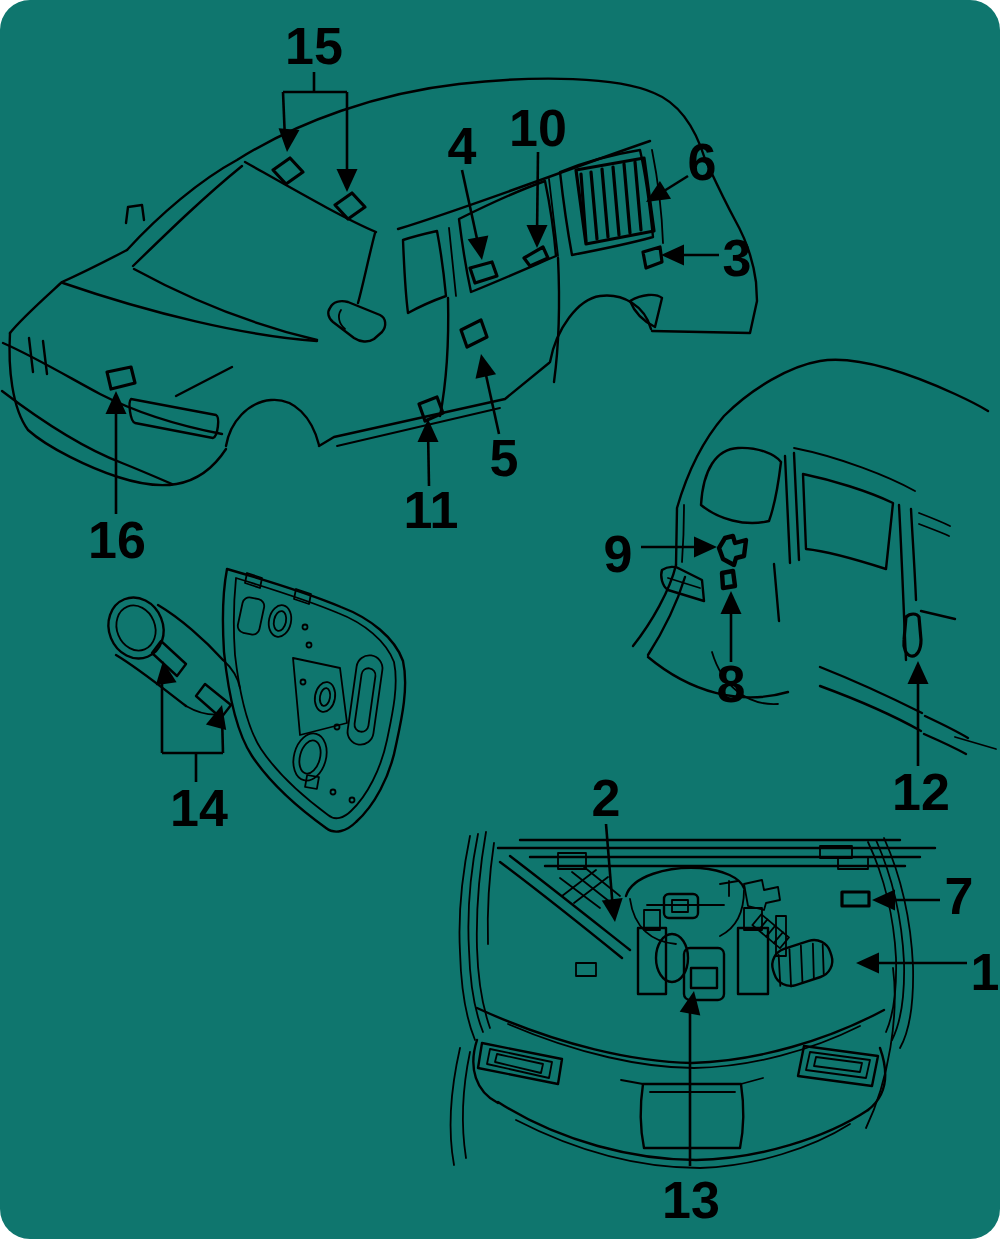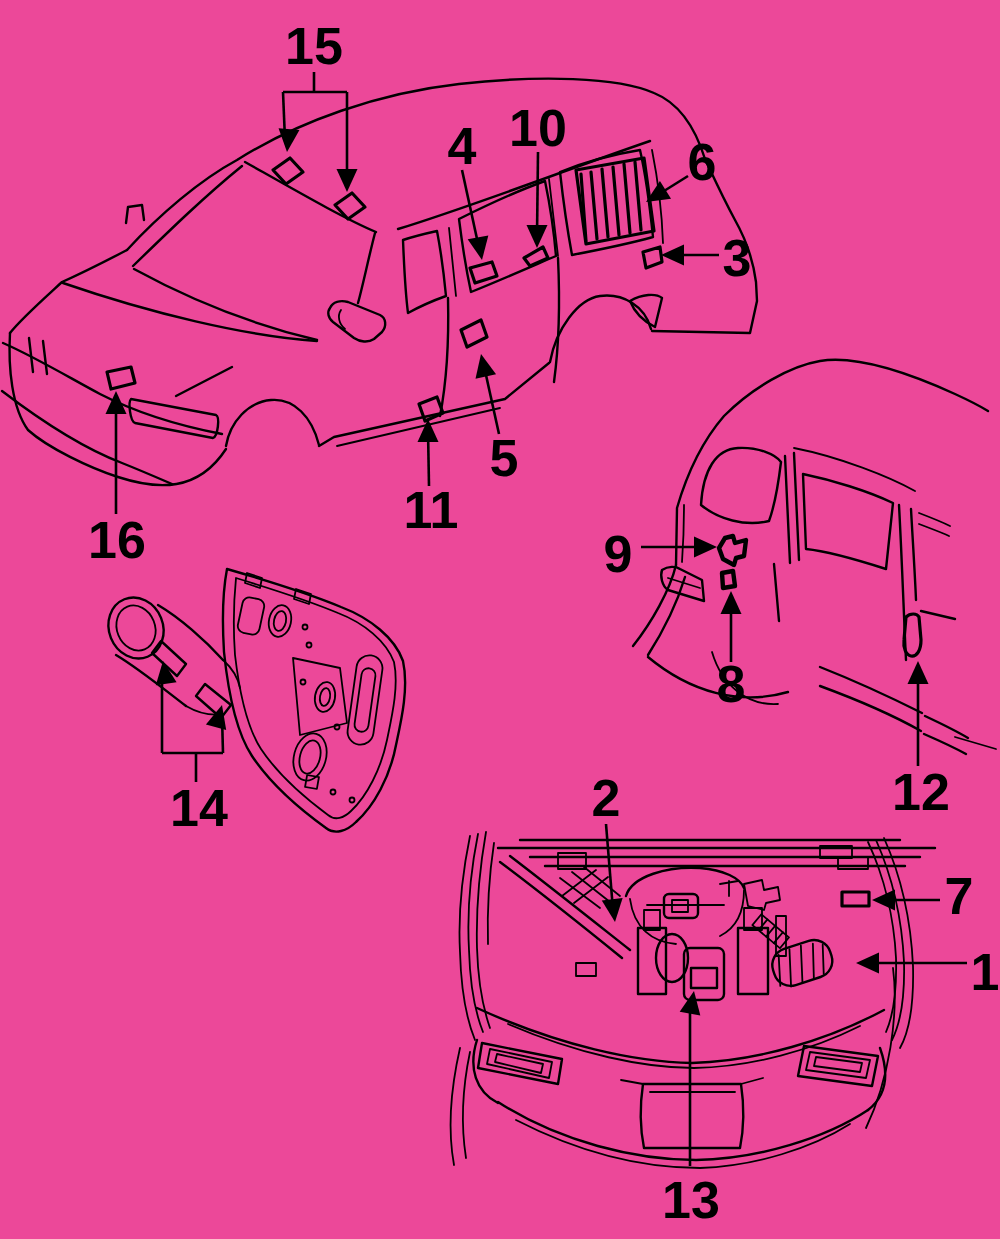--- a/index.html
+++ b/index.html
@@ -1,16 +1,16 @@
 <!DOCTYPE html>
 <html><head>
 <meta charset="utf-8">
 <style>
   html,body{margin:0;padding:0;background:#fff;}
-  .stage{position:relative;width:1000px;height:1239px;background:#ec4899;overflow:hidden;}
+  .stage{position:relative;width:1000px;height:1239px;background:#0f766e;overflow:hidden;border-radius:30px;}
   svg{position:absolute;left:0;top:0;}
   .ln{fill:none;stroke:#000;stroke-width:2.4;stroke-linecap:round;stroke-linejoin:round;}
   .ln.thin{stroke-width:1.8;}
   .ln.thick{stroke-width:4.4;}
   .ln.mid{stroke-width:3.2;}
   .callout-line{fill:none;stroke:#000;stroke-width:2.6;stroke-linecap:butt;}
   .callout-arrow{fill:#000;stroke:none;}
   .callout-num{font-family:"Liberation Sans","DejaVu Sans",sans-serif;font-weight:bold;font-size:52px;fill:#000;text-anchor:middle;}
 </style>
 </head>

